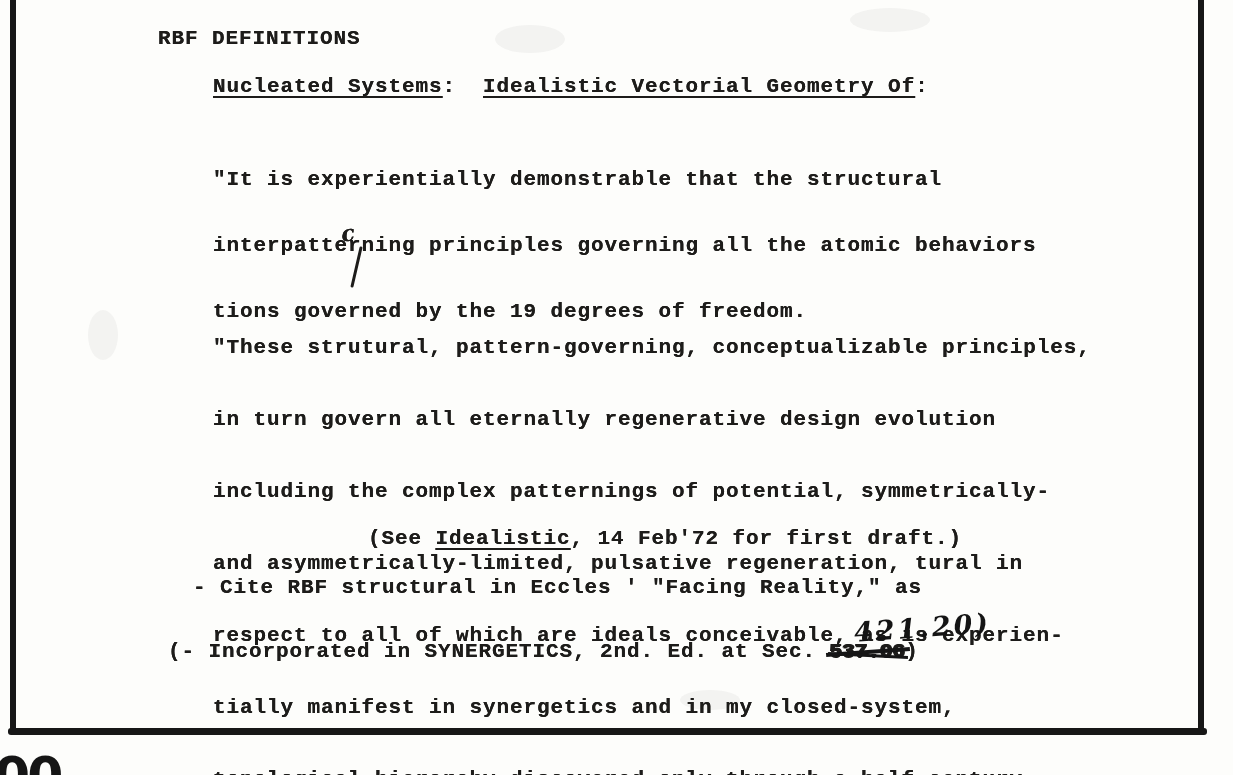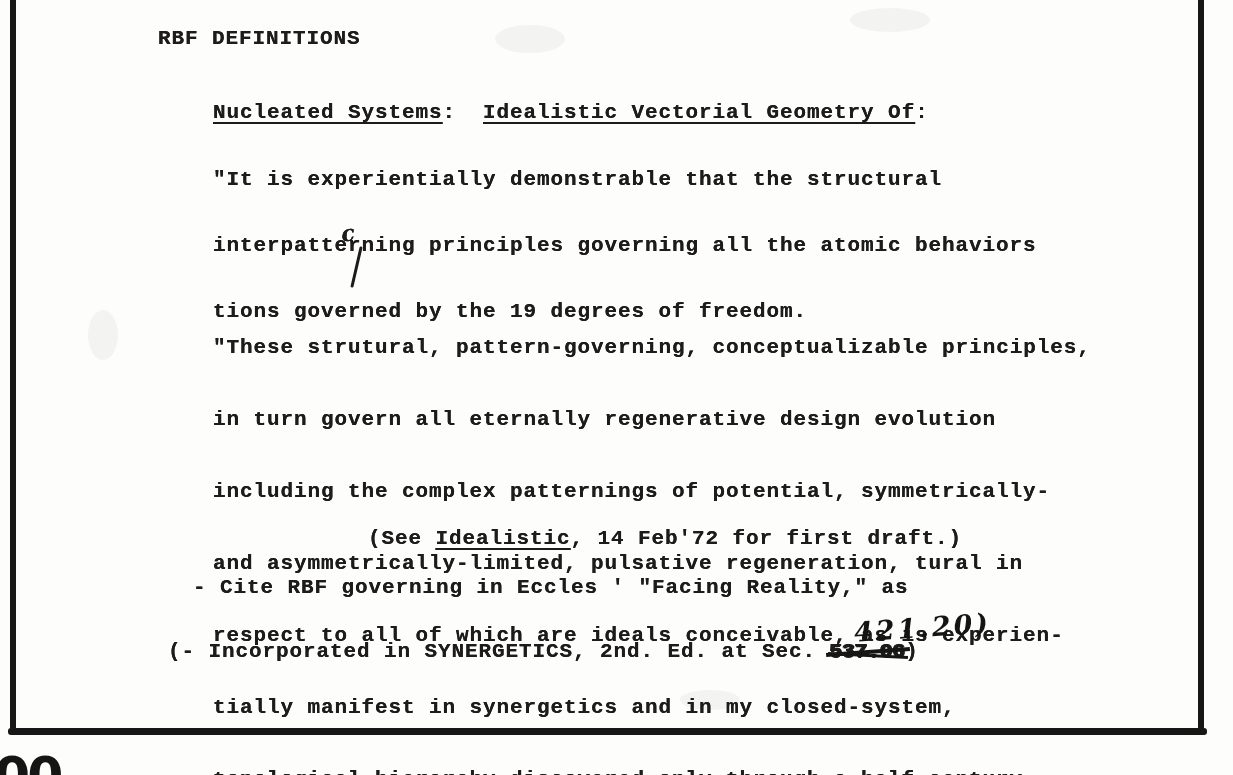--- a/index.html
+++ b/index.html
@@ -102,21 +102,21 @@
   <div class="smudge" style="left:850px; top:8px; width:80px; height:24px;"></div>
   <div class="smudge" style="left:88px; top:310px; width:30px; height:50px;"></div>
   <div class="smudge" style="left:680px; top:690px; width:60px; height:20px;"></div>
 
   <div class="border border-left"></div>
   <div class="border border-right"></div>
   <div class="border border-bottom"></div>
 
   <div class="txt" style="left:158px; top:28px;">RBF DEFINITIONS</div>
 
-  <div class="txt" style="left:213px; top:76px;margin-top:26px;"><span class="u">Nucleated Systems</span><span>:  </span><span class="u">Idealistic Vectorial Geometry Of</span><span>:</span></div>
+  <div class="txt" style="left:213px; top:76px;"><span class="u">Nucleated Systems</span><span>:  </span><span class="u">Idealistic Vectorial Geometry Of</span><span>:</span></div>
 
   <div class="txt" style="left:213px; top:125px;">
     <div>"It is experientially demonstrable that the structural</div>
     <div>interpatterning principles governing all the atomic behaviors</div>
     <div>tions governed by the 19 degrees of freedom.</div>
   </div>
 
   <div class="txt para2" style="left:213px; top:240px;">
     <span class="caret-c">c</span>
     <span class="caret-stroke"></span>
@@ -128,21 +128,21 @@
     <div>tially manifest in synergetics and in my closed-system,</div>
     <div>topological hierarchy discovered only through a half century</div>
     
     
     
     
   </div>
 
   <div class="txt" style="left:368px; top:528px;"><span>(See </span><span class="u">Idealistic</span><span>, 14 Feb'72 for first draft.)</span></div>
 
-  <div class="txt" style="left:193px; top:577px;">- Cite RBF governing in Eccles ' "Facing Reality," as</div>
+  <div class="txt" style="left:193px; top:577px;">- Cite RBF structural in Eccles ' "Facing Reality," as</div>
 
   <div class="handwritten" style="left:854px; top:612px;">421.20)</div>
 
   <div class="txt" style="left:168px; top:641px;"><span>(- Incorporated in SYNERGETICS, 2nd. Ed. at Sec. </span><span class="struck">537.06</span><span>)</span></div>
 
   <div class="corner-mark">00</div>
 
 </div>
 
 </body></html>

